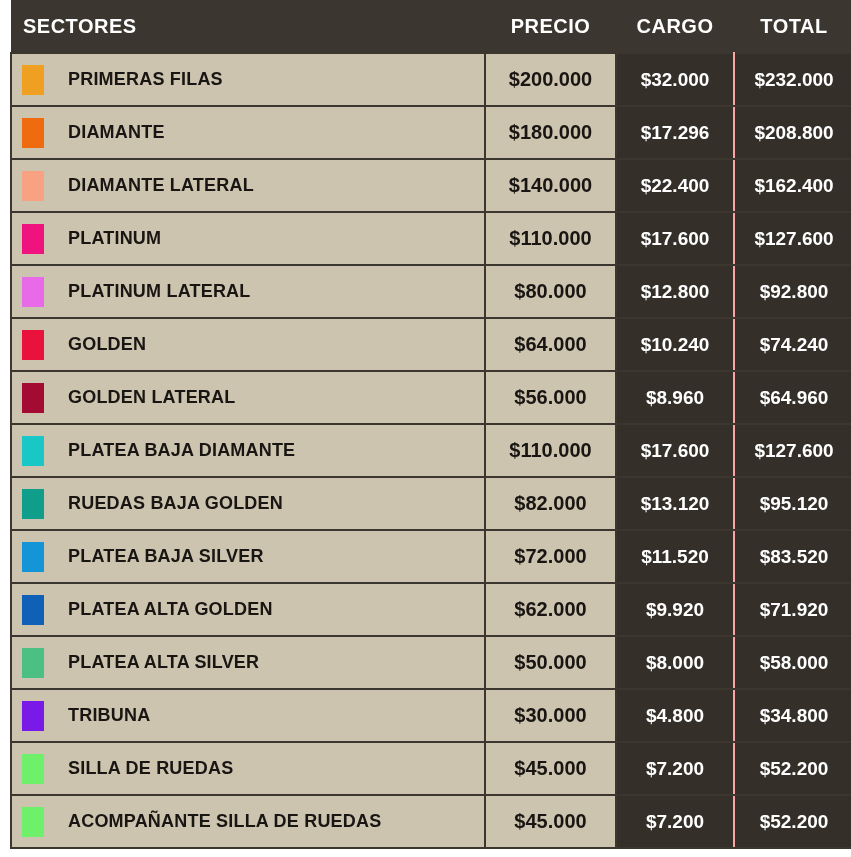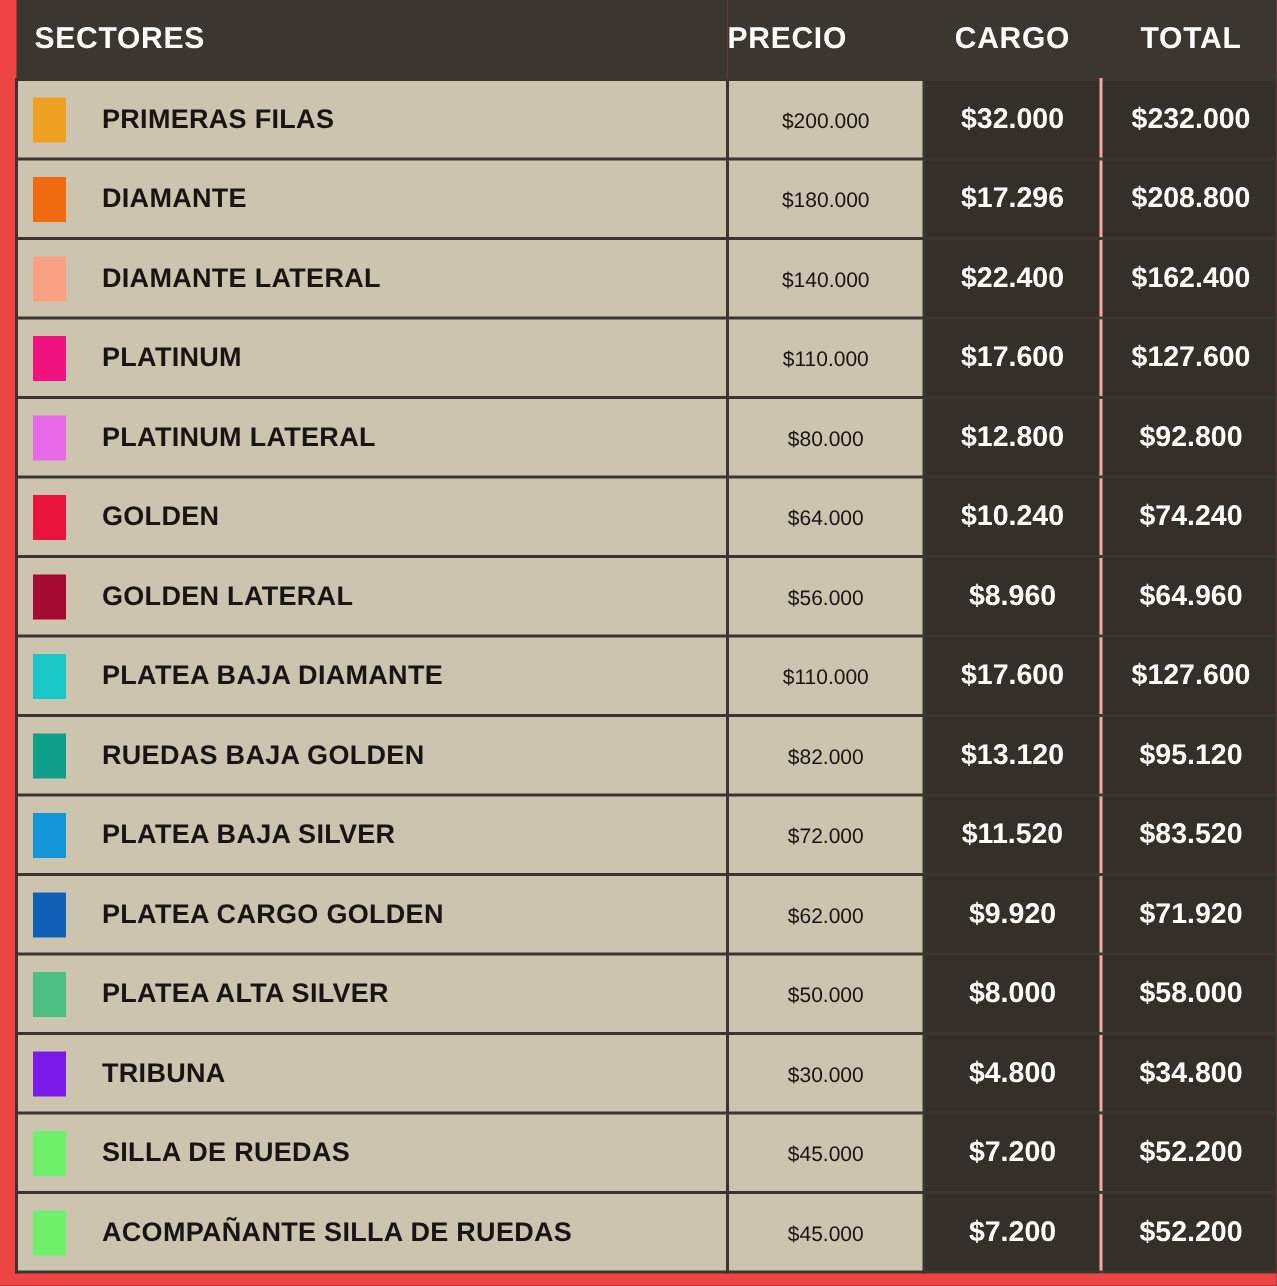--- a/index.html
+++ b/index.html
@@ -9,21 +9,21 @@
   }
   body {
     width: 851px;
     height: 857px;
     font-family: "Liberation Sans", sans-serif;
     overflow: hidden;
   }
   .table-wrap {
     width: 851px;
     height: 857px;
-    background: #ef4444;
+    background: #ffffff;
     box-sizing: border-box;
     padding: 0 10px 0 10px;
   }
   table.price-table {
     width: 831px;
     border-collapse: collapse;
     table-layout: fixed;
   }
   thead th {
     background: #3b362f;
@@ -33,21 +33,21 @@
     letter-spacing: 0.5px;
     height: 52px;
     padding: 0;
     text-transform: uppercase;
   }
   th.col-sector {
     text-align: left;
     padding-left: 12px;
     width: 462px;
   }
-  th.col-precio { width: 131px; text-align: left; }
+  th.col-precio { width: 131px; text-align: center; }
   th.col-cargo  { width: 118px; }
   th.col-total  { width: 120px; text-align: center; }
 
   tbody tr { height: 53px; }
 
   td {
     padding: 0;
     border-top: 2px solid #3b362f;
     border-bottom: 2px solid #3b362f;
     vertical-align: middle;
@@ -70,22 +70,22 @@
   }
   .swatch {
     width: 22px;
     height: 30px;
     flex: 0 0 22px;
     display: inline-block;
   }
   td.precio {
     background: #cdc4b0;
     color: #181512;
-    font-size: 14px;
-    font-weight: normal;
+    font-size: 20px;
+    font-weight: bold;
     text-align: center;
     border-right: 2px solid #3b362f;
   }
   td.cargo, td.total {
     background: #342f29;
     color: #ffffff;
     font-size: 19px;
     font-weight: bold;
     text-align: center;
   }
@@ -213,21 +213,21 @@
             </div>
           </td>
           <td class="precio">$72.000</td>
           <td class="cargo">$11.520</td>
           <td class="total">$83.520</td>
         </tr>
         <tr>
           <td class="sector">
             <div class="cellflex">
               <span class="swatch" style="background: rgb(16, 96, 184);"></span>
-              <span>PLATEA CARGO GOLDEN</span>
+              <span>PLATEA ALTA GOLDEN</span>
             </div>
           </td>
           <td class="precio">$62.000</td>
           <td class="cargo">$9.920</td>
           <td class="total">$71.920</td>
         </tr>
         <tr>
           <td class="sector">
             <div class="cellflex">
               <span class="swatch" style="background: rgb(76, 191, 130);"></span>

